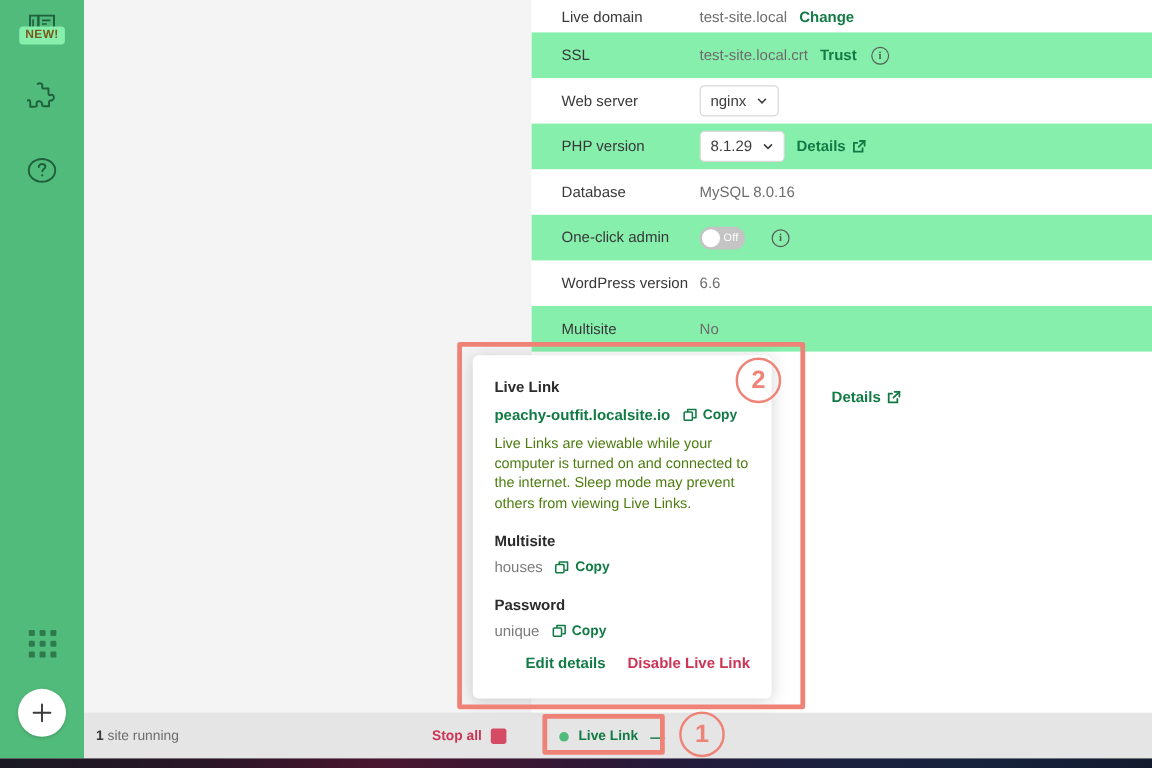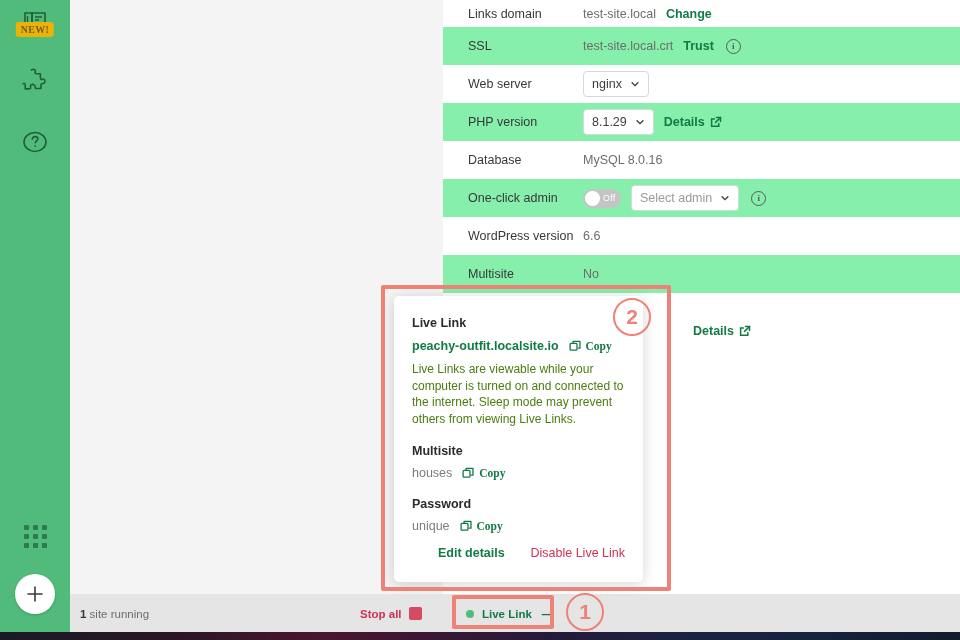--- a/index.html
+++ b/index.html
@@ -30,30 +30,29 @@
     width: 44px; height: 40px;
     display: flex; align-items: center; justify-content: center;
     position: relative;
   }
   .sb-icon svg { display: block; }
   .new-badge {
     position: absolute;
     left: 50%;
     transform: translateX(-50%);
     top: 20px;
-    background: #eab308;
+    background: #86efac;
     color: #7a5a1a;
     font-size: 10px;
     font-weight: bold;
     letter-spacing: 0.3px;
     padding: 2px 5px 2px 5px;
     border-radius: 3px;
     line-height: 11px;
     white-space: nowrap;
-    font-family: Liberation Serif, serif;
   }
   .sb-top { margin-top: 0px; }
   .sb-spacer { flex: 1 1 auto; }
   .grid-dots {
     display: grid;
     grid-template-columns: repeat(3, 5px);
     grid-template-rows: repeat(3, 5px);
     gap: 4px;
     margin-bottom: 26px;
   }
@@ -202,21 +201,20 @@
     font-size: 12.5px;
   }
   .copy-btn {
     display: inline-flex;
     align-items: center;
     gap: 4px;
     margin-left: 10px;
     color: #127b45;
     font-weight: bold;
     font-size: 11.5px;
-    font-family: Liberation Serif, serif;
   }
   .popup p.desc {
     color: #4d7c0f;
     font-size: 12px;
     line-height: 16.5px;
     margin-bottom: 17px;
   }
   .popup .fld-label {
     font-size: 12.5px;
     font-weight: bold;
@@ -240,21 +238,21 @@
     align-items: center;
     padding-left: 26px;
   }
   .popup .edit-details {
     color: #127b45;
     font-weight: bold;
     font-size: 12.5px;
   }
   .popup .disable-link {
     color: #cc3355;
-    font-weight: normal;
+    font-weight: bold;
     font-size: 12.5px;
   }
 
   
   .statusbar {
     position: absolute;
     left: 70px; top: 594px;
     width: 890px; height: 38px;
     background: #e5e5e5;
     border-top: 1px solid #e6e6e6;
@@ -406,21 +404,21 @@
         <path d="M11 4 v14 M4 11 h14"></path>
       </svg>
     </div>
   </div>
 
   <div class="mid-col"></div>
 
   <div class="content">
 
     <div class="row" style="height:27px;">
-      <span class="lbl">Links domain</span>
+      <span class="lbl">Live domain</span>
       <span class="val">
         <span>test-site.local</span>
         <a class="grn-link">Change</a>
       </span>
     </div>
 
     <div class="row alt">
       <span class="lbl">SSL</span>
       <span class="val">
         <span>test-site.local.crt</span>
@@ -467,26 +465,20 @@
     </div>
 
     <div class="row alt">
       <span class="lbl">One-click admin</span>
       <span class="val">
         <span class="toggle">
           <span class="knob"></span>
           <span class="tlbl">Off</span>
         </span>
         <span style="display:inline-block;width:10px"></span>
-        <span class="select-box wide">
-          <span>Select admin</span>
-          <svg class="chev" viewBox="0 0 12 12" fill="none" stroke="#3d3d3d" stroke-width="1.6" stroke-linecap="round">
-              <path d="M2.5 4.5 L6 8 L9.5 4.5"></path>
-            </svg>
-        </span>
         <span class="info-i">i</span>
       </span>
     </div>
 
     <div class="row">
       <span class="lbl">WordPress version</span>
       <span class="val">6.6</span>
     </div>
 
     <div class="row alt">

